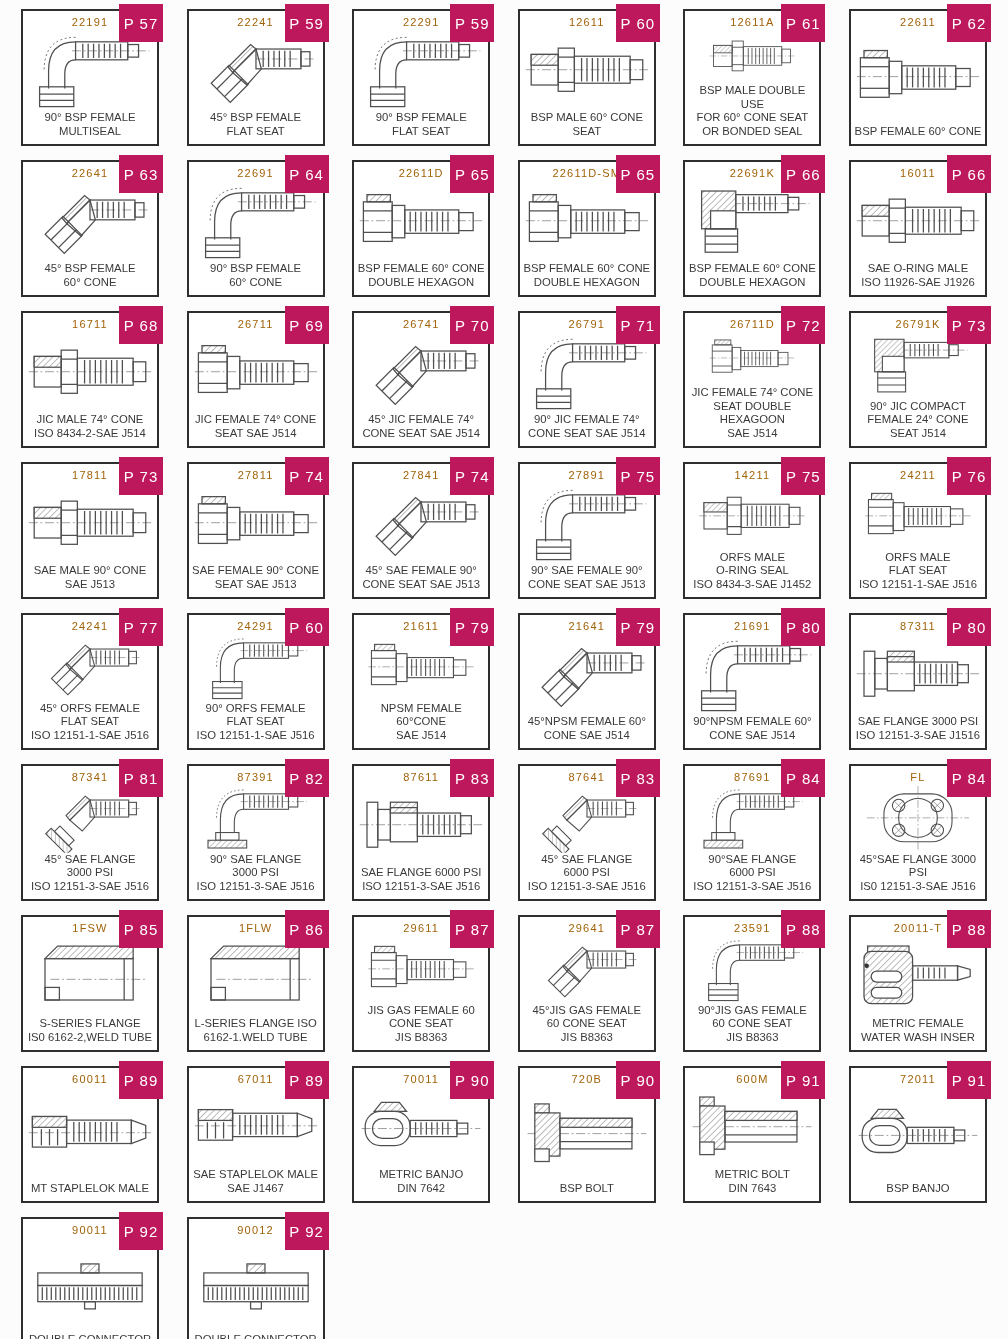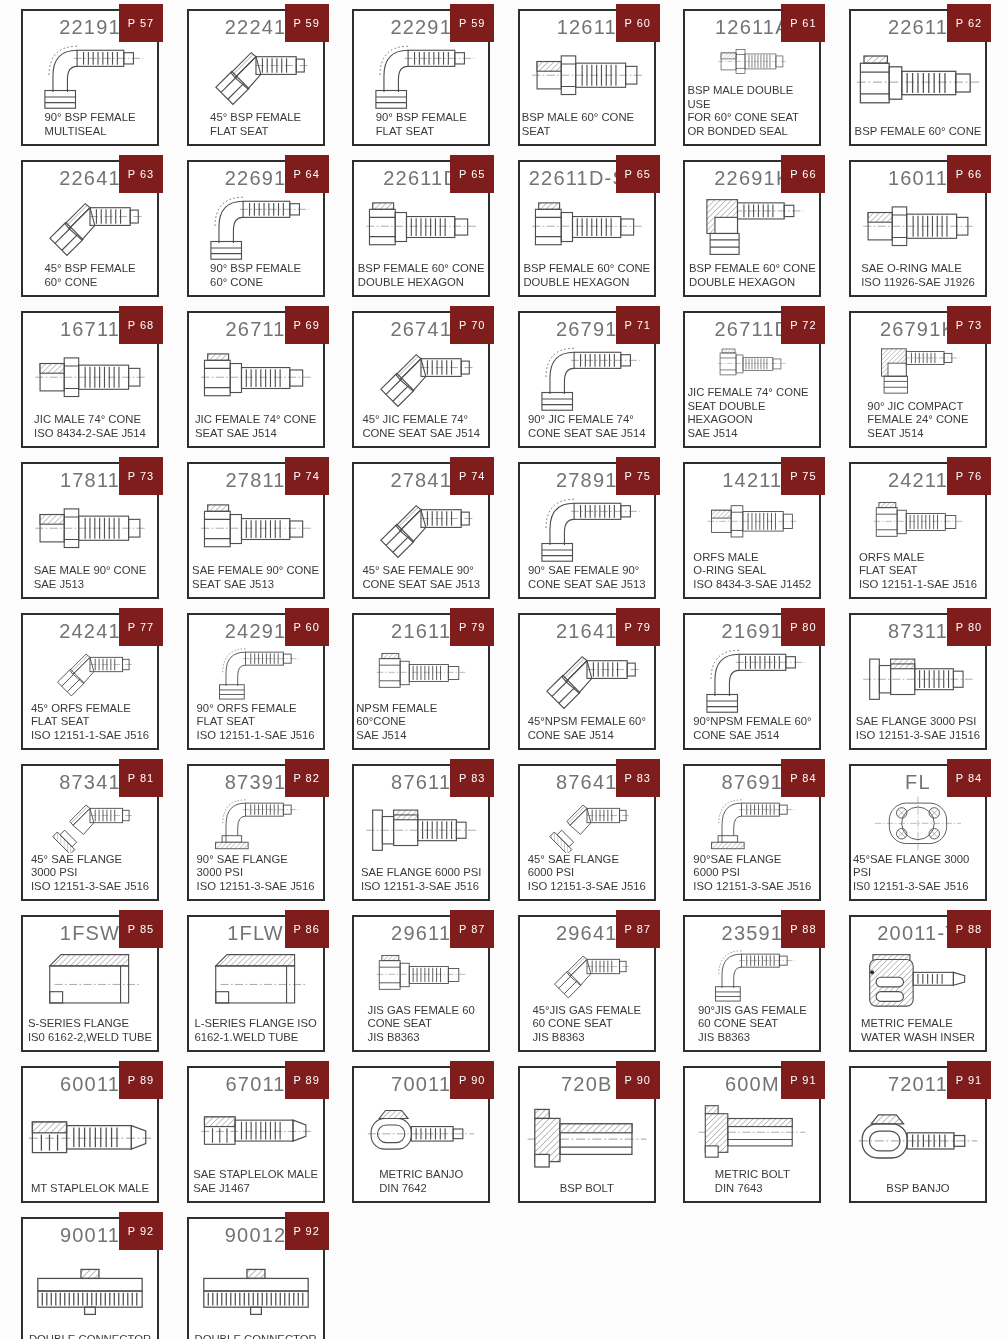--- a/index.html
+++ b/index.html
@@ -15,46 +15,46 @@
     position:relative;
     height:133px;
     background:#ffffff;
     border:2px solid #2e2e2e;
     display:flex;
     flex-direction:column;
     align-items:center;
     box-sizing:content-box;
   }
   .code{
-    font-size:20px;
+    font-size:11px;
     letter-spacing:1.2px;
     margin-top:5px;
-    color:#737373;
+    color:#a16207;
     z-index:2;
   }
   .tag{
     position:absolute;
     top:-7px;right:-6px;
     width:44px;height:38px;
-    background:#7f1d1d;
+    background:#be185d;
     color:#ffffff;
-    font-size:11px;
+    font-size:15px;
     letter-spacing:1px;
     display:flex;align-items:center;justify-content:center;
     z-index:3;
   }
   .draw{
     flex:1 1 auto;
     min-height:0;
     width:94%;
   }
   .desc{
     font-size:11.3px;
     line-height:1.22;
-    text-align:left;
+    text-align:center;
     margin:0 2px 5px 2px;
     white-space:pre-line;
     color:#3a3a3a;
   }
   .s{stroke:#4f4f4f;fill:none;stroke-width:1.4;}
   .cl{stroke:#8a8a8a;stroke-width:0.9;stroke-dasharray:10 3 2 3;fill:none;}
   .x{stroke:#6a6a6a;stroke-width:0.8;}
   #defs{position:absolute;width:0;height:0;overflow:hidden;}
 </style>
 </head>

